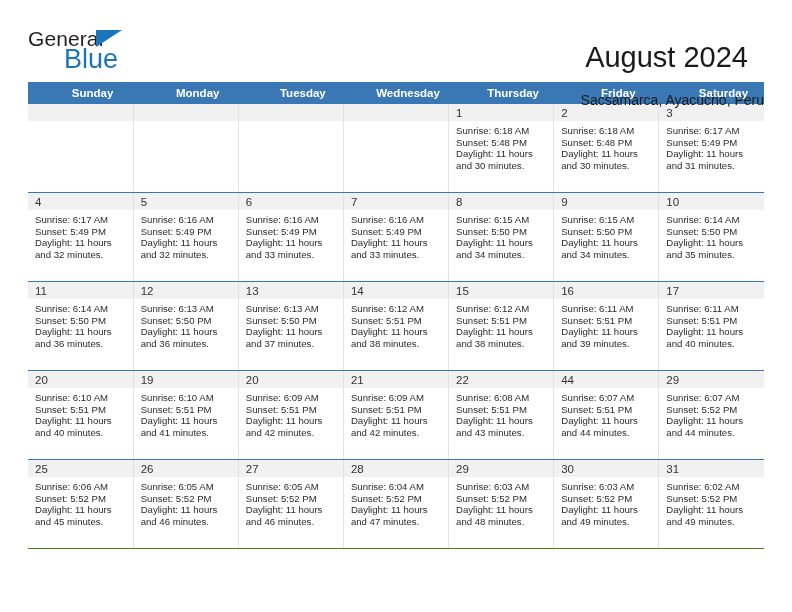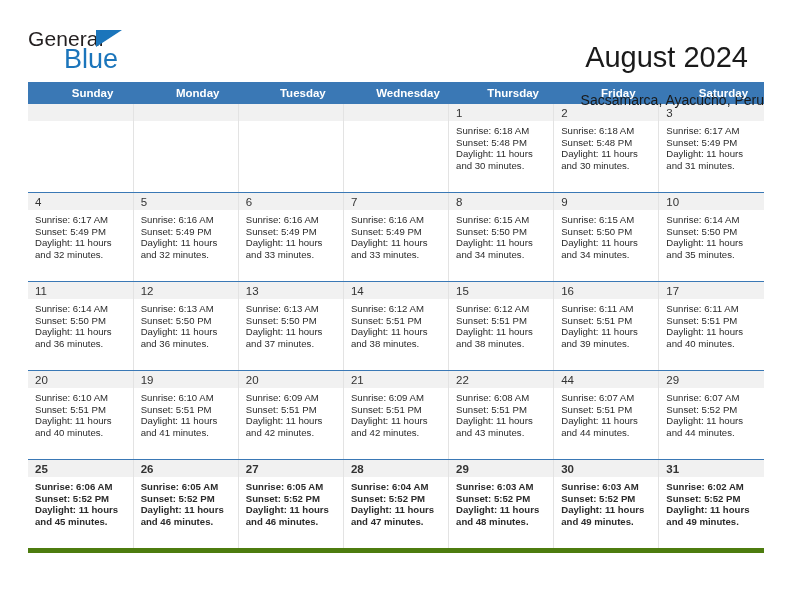--- a/index.html
+++ b/index.html
@@ -99,21 +99,21 @@
   .calendar td {
     width: 105.1px;
     height: 88px;
     vertical-align: top;
     padding: 0;
     border-right: 1px solid #e3e3e3;
     border-bottom: 1px solid #3a78b5;
     background: #ffffff;
   }
   .calendar td:last-child { border-right: none; }
-  .calendar tr:last-child td { border-bottom: 5px solid #4d7c0f; font-weight: bold; }
+  .calendar tr:last-child td { border-bottom: 1px solid #4d7c0f; }
 
   .daynum {
     background: #f1f1f1;
     font-size: 11.5px;
     color: #333333;
     padding: 3px 0 3px 7px;
     height: 17px;
     box-sizing: border-box;
     line-height: 12px;
   }

